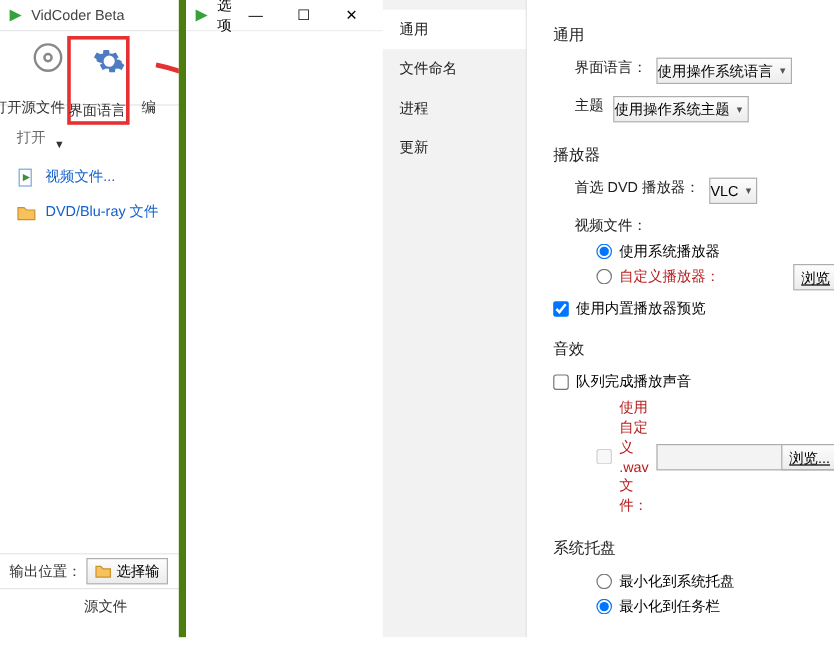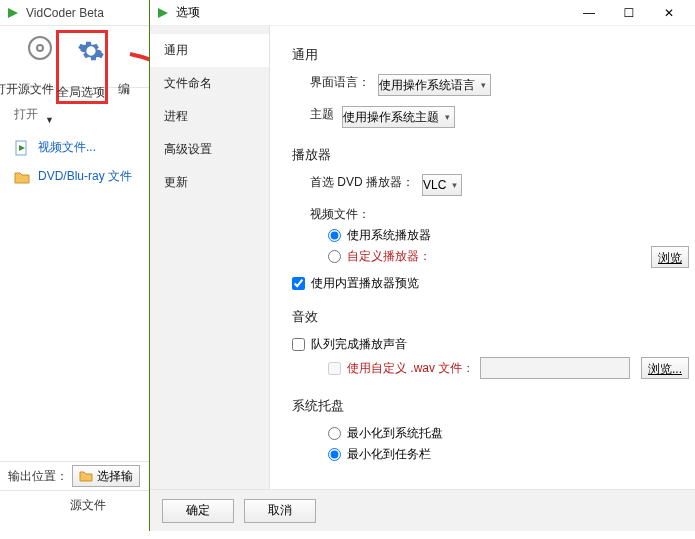--- a/index.html
+++ b/index.html
@@ -31,21 +31,21 @@
 
 
 .watermark { position: absolute; left: 225px; top: 226px; width: 190px; color: #cfcfcf; text-align: center; pointer-events: none; }
 .watermark .lock svg { display: block; margin: 0 auto; }
 .watermark .txt { font-size: 26px; letter-spacing: 1px; color: #cfcfcf; margin-top: 4px; }
 
 
 .arrow { position: absolute; left: 120px; top: 44px; width: 150px; height: 90px; pointer-events: none; }
 
 
-.dialog { position: absolute; left: 149px; top: 0; width: 546px; height: 531px; background: #fff; border-left: 1px solid #4d7c0f; display: flex; flex-direction: column; }
+.dialog { position: absolute; left: 149px; top: 0; width: 546px; height: 531px; background: #fff; border-left: 6px solid #4d7c0f; display: flex; flex-direction: row; }
 .dlg-title-bar { height: 26px; background: #fff; display: flex; align-items: center; padding: 0 6px; border-bottom: 1px solid #eee; }
 .dlg-title-bar .t-icon svg { display: block; }
 .dlg-title-bar .t-text { margin-left: 6px; color: #000; flex: 1; }
 .dlg-title-bar .win-btns { display: flex; }
 .dlg-title-bar .win-btn { width: 40px; height: 24px; display: flex; align-items: center; justify-content: center; color: #000; }
 .dlg-title-bar .win-btn.close { color: #000; }
 
 .dlg-body { flex: 1; display: flex; min-height: 0; }
 .dlg-sidebar { width: 120px; background: #f2f2f2; border-right: 1px solid #e3e3e3; padding-top: 8px; }
 .dlg-sidebar .s-item { padding: 8px 14px; color: #222; cursor: pointer; }
@@ -91,21 +91,21 @@
       </span>
       <span class="lbl">打开源文件</span>
       <span class="drop">▼</span>
     </div>
     <div class="tb-btn highlight-box">
       <span class="gear-icon">
         <svg width="28" height="28" viewBox="0 0 24 24">
             <path fill="#4e7cc0" d="M12 8a4 4 0 1 0 0 8a4 4 0 0 0 0-8zm9 4a7 7 0 0 1-.1 1.2l2 1.6l-2 3.4l-2.4-1a7 7 0 0 1-2 .1l-.4 2.6h-4l-.4-2.6a7 7 0 0 1-2-.1l-2.4 1l-2-3.4l2-1.6A7 7 0 0 1 3 12a7 7 0 0 1 .1-1.2l-2-1.6l2-3.4l2.4 1a7 7 0 0 1 2-.1L7.9 4h4l.4 2.6a7 7 0 0 1 2 .1l2.4-1l2 3.4l-2 1.6A7 7 0 0 1 21 12z"></path>
           </svg>
       </span>
-      <span class="lbl">全局选项</span>
+      <span class="lbl">界面语言</span>
     </div>
     <div class="tb-btn" style="width:20px">
       <span style="height:28px"></span>
       <span class="lbl">编</span>
     </div>
   </div>
 
   <div class="open-section">
     <div class="hdr">打开</div>
     <div class="item">
@@ -174,21 +174,20 @@
       <div class="win-btn">☐</div>
       <div class="win-btn close">✕</div>
     </div>
   </div>
 
   <div class="dlg-body">
     <div class="dlg-sidebar">
       <div class="s-item selected"><span>通用</span></div>
       <div class="s-item"><span>文件命名</span></div>
       <div class="s-item"><span>进程</span></div>
-      <div class="s-item"><span>高级设置</span></div>
       <div class="s-item"><span>更新</span></div>
     </div>
 
     <div class="dlg-content">
 
       <div class="section-h">通用</div>
       <div class="row indent">
         <span class="lbl">界面语言：</span>
         <span class="combo">
           <span>使用操作系统语言</span>

